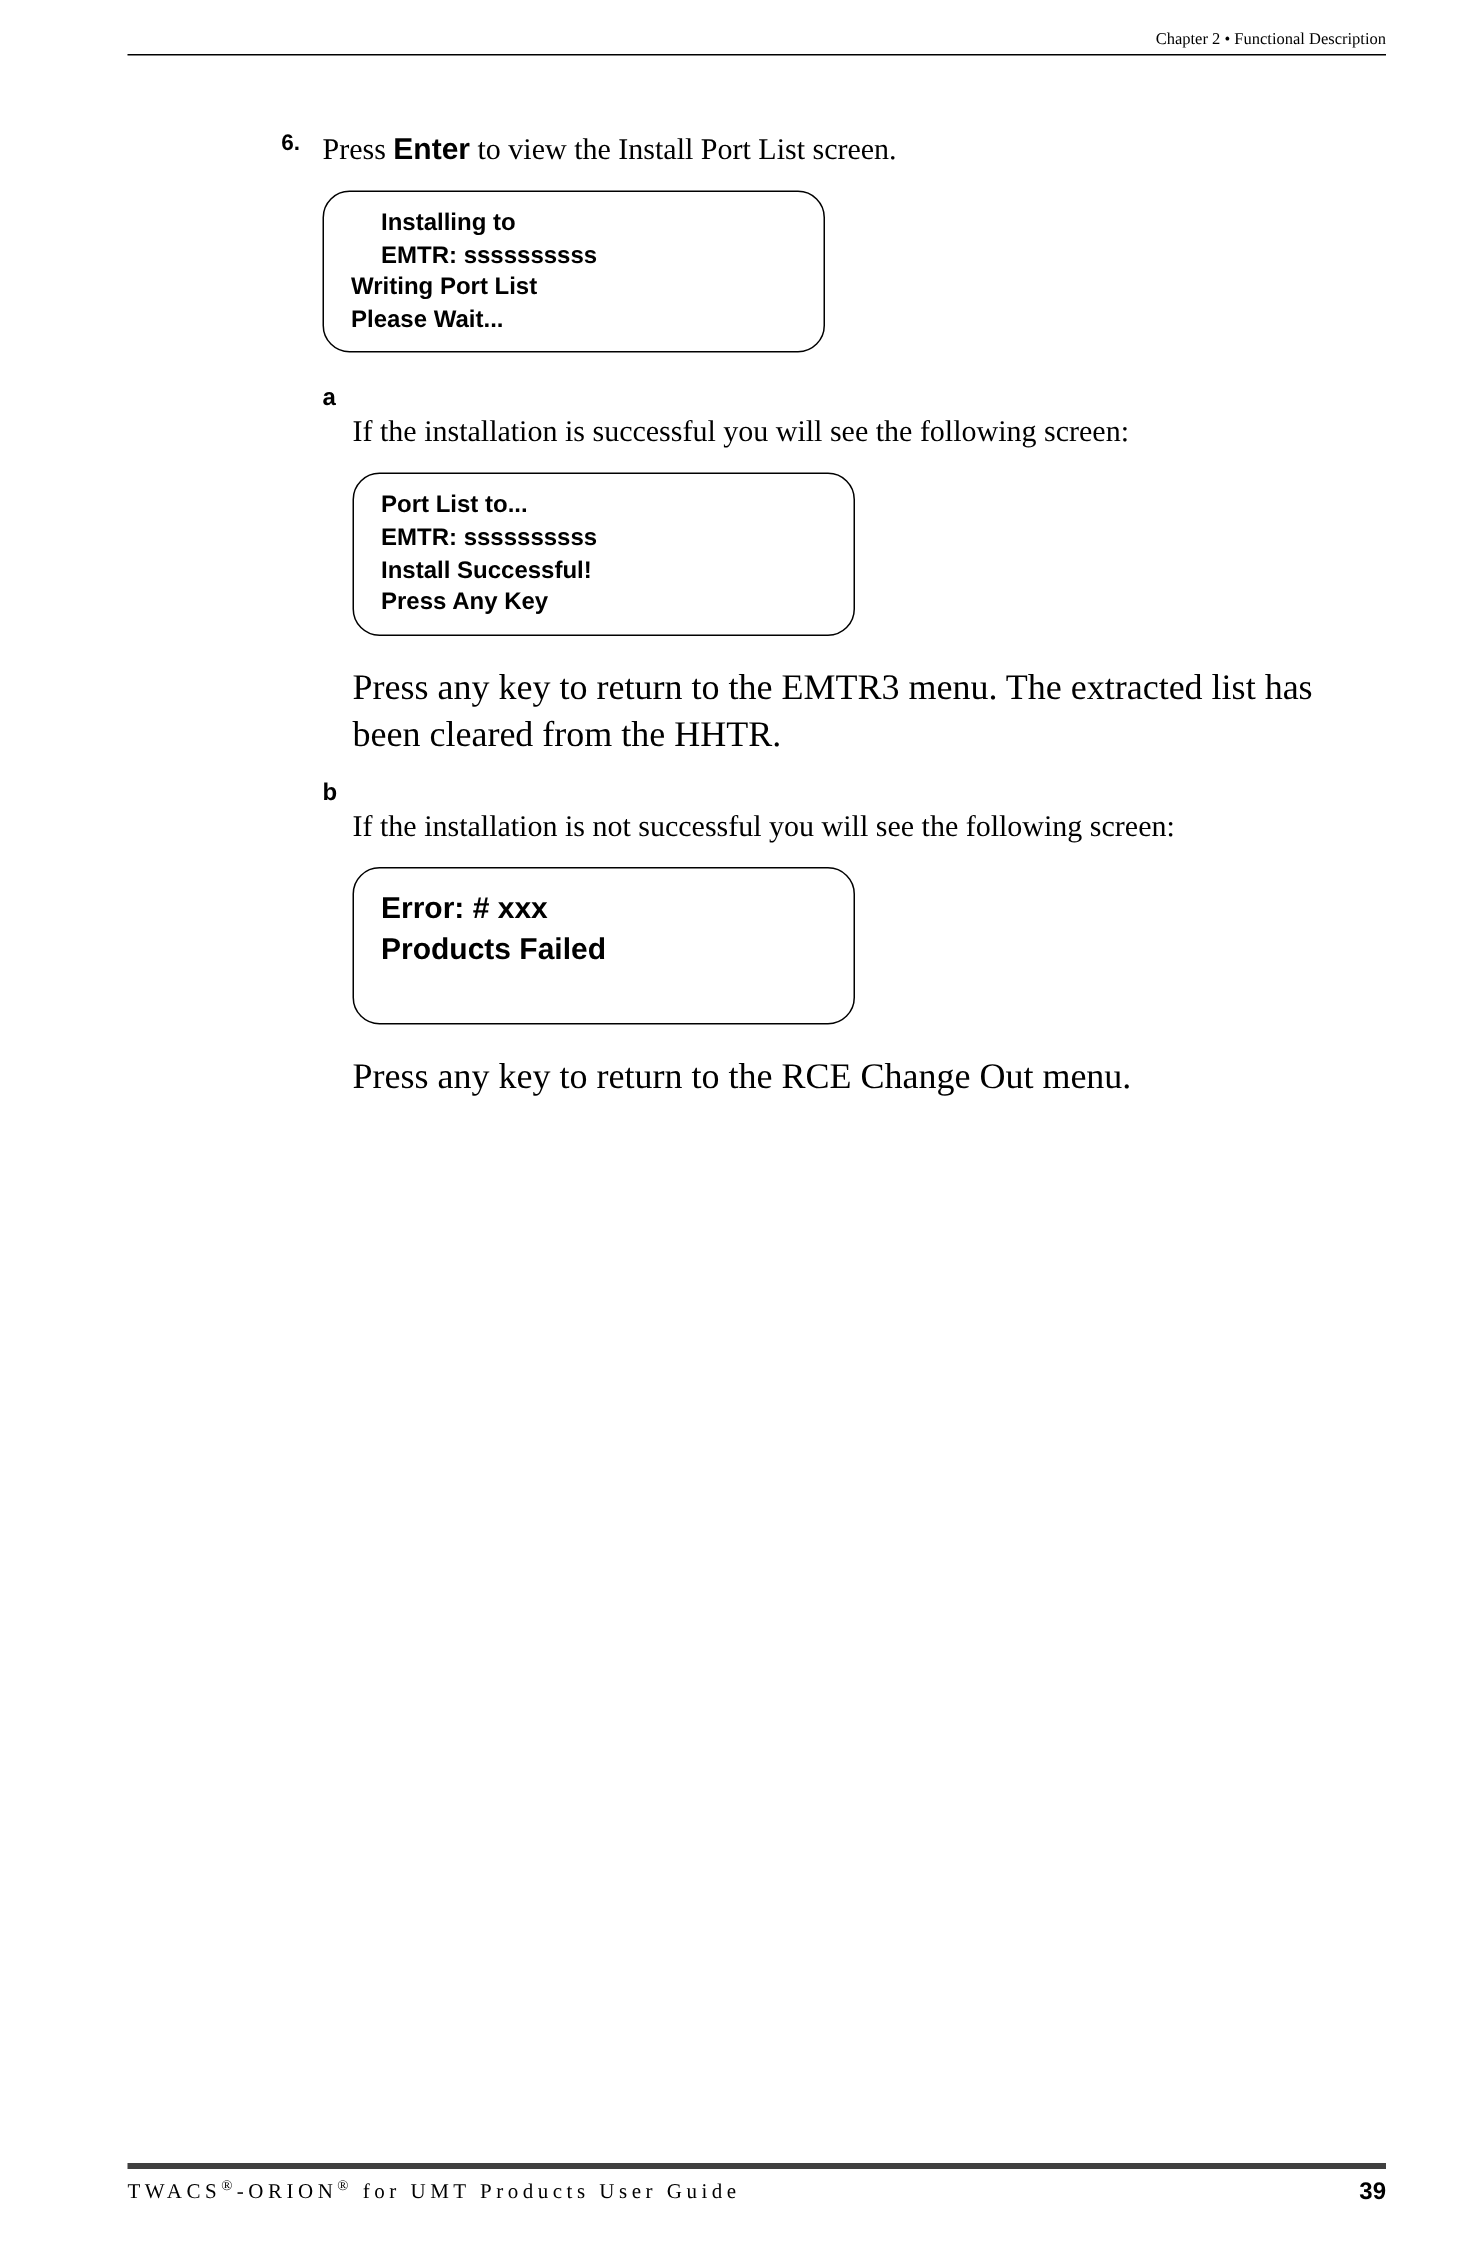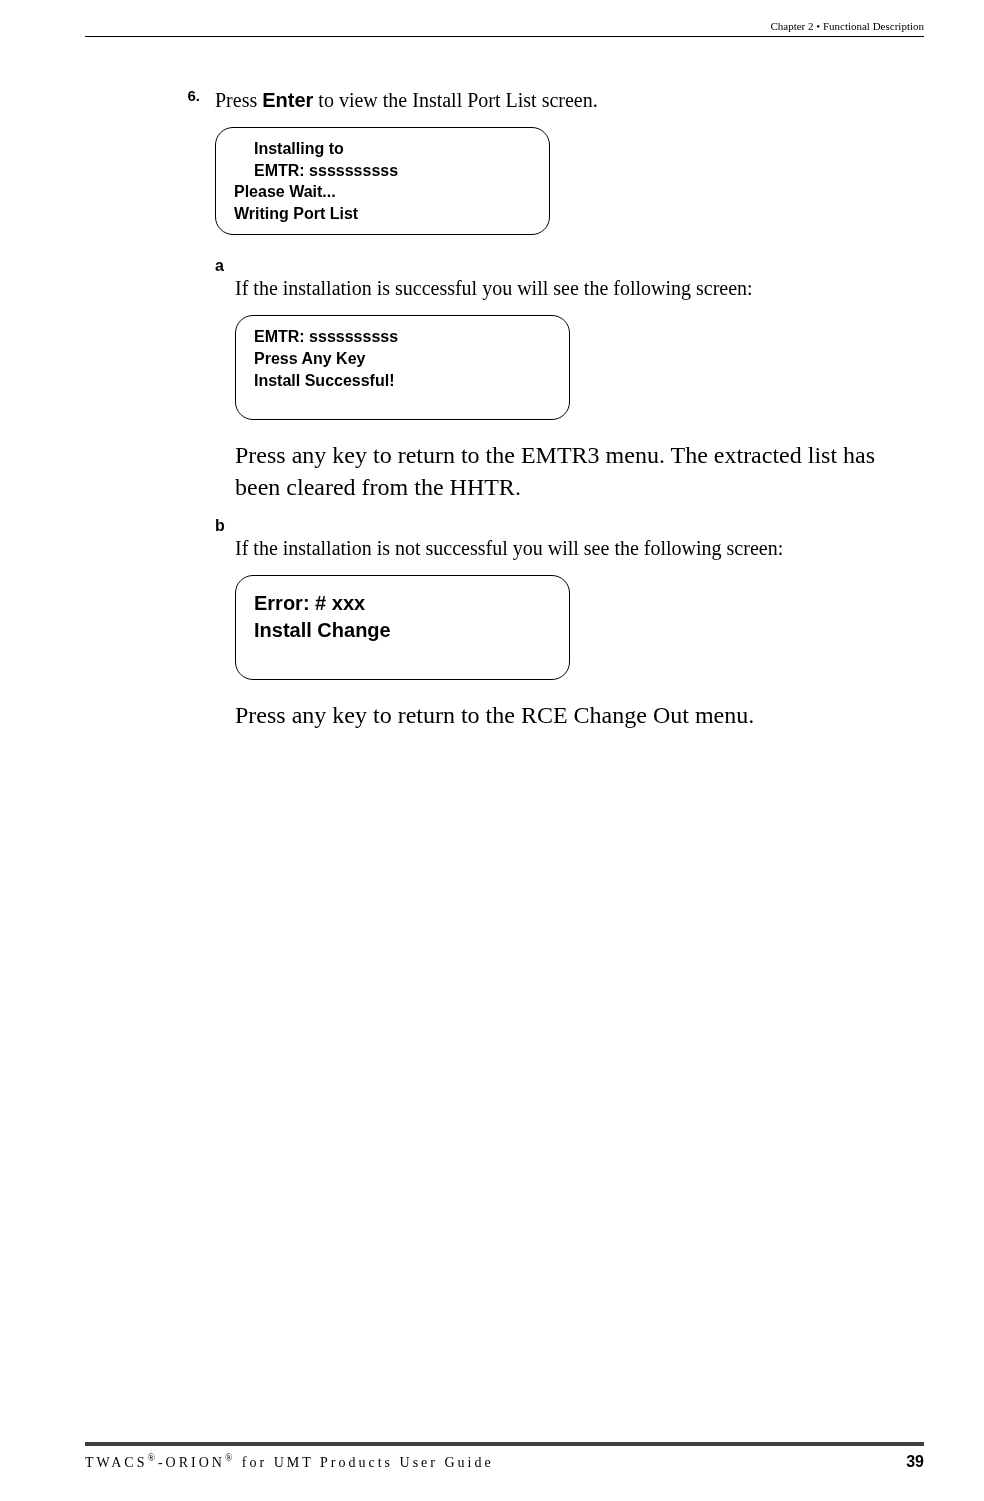--- a/index.html
+++ b/index.html
@@ -150,50 +150,51 @@
   <div class="step-row">
     <div class="step-number">6.</div>
     <div class="step-text">
       <span>Press </span><span class="bold-sans">Enter</span><span> to view the Install Port List screen.</span>
     </div>
   </div>
 
   <div class="screen-box">
     <div class="indent1">Installing to</div>
     <div class="indent1">EMTR:  ssssssssss</div>
+    <div>Writing Port List</div>
     <div>Please Wait...</div>
-    <div>Writing Port List</div>
   </div>
 
   <div class="sub-block">
     <div class="sub-row">
       <div class="sub-letter">a</div>
       <div class="sub-text">If the installation is successful you will see the following screen:</div>
     </div>
   </div>
 
   <div class="screen-box-success">
+    <div>Port List to...</div>
     <div>EMTR:  ssssssssss</div>
+    <div>Install Successful!</div>
     <div>Press Any Key</div>
-    <div>Install Successful!</div>
   </div>
 
   <div class="body-para">Press any key to return to the EMTR3 menu. The extracted list has been cleared from the HHTR.</div>
 
   <div class="sub-block">
     <div class="sub-row">
       <div class="sub-letter">b</div>
       <div class="sub-text">If the installation is not successful you will see the following screen:</div>
     </div>
   </div>
 
   <div class="screen-box-fail">
     <div>Error: # xxx</div>
     <div></div>
-    <div>Install Change</div>
+    <div>Products Failed</div>
   </div>
 
   <div class="body-para">Press any key to return to the RCE Change Out menu.</div>
 
   <div class="footer">
     <div class="footer-left">
       <span>TWACS</span><span class="sup">®</span><span>-ORION</span><span class="sup">®</span><span> for UMT Products User Guide</span>
     </div>
     <div class="footer-right">39</div>
   </div>

